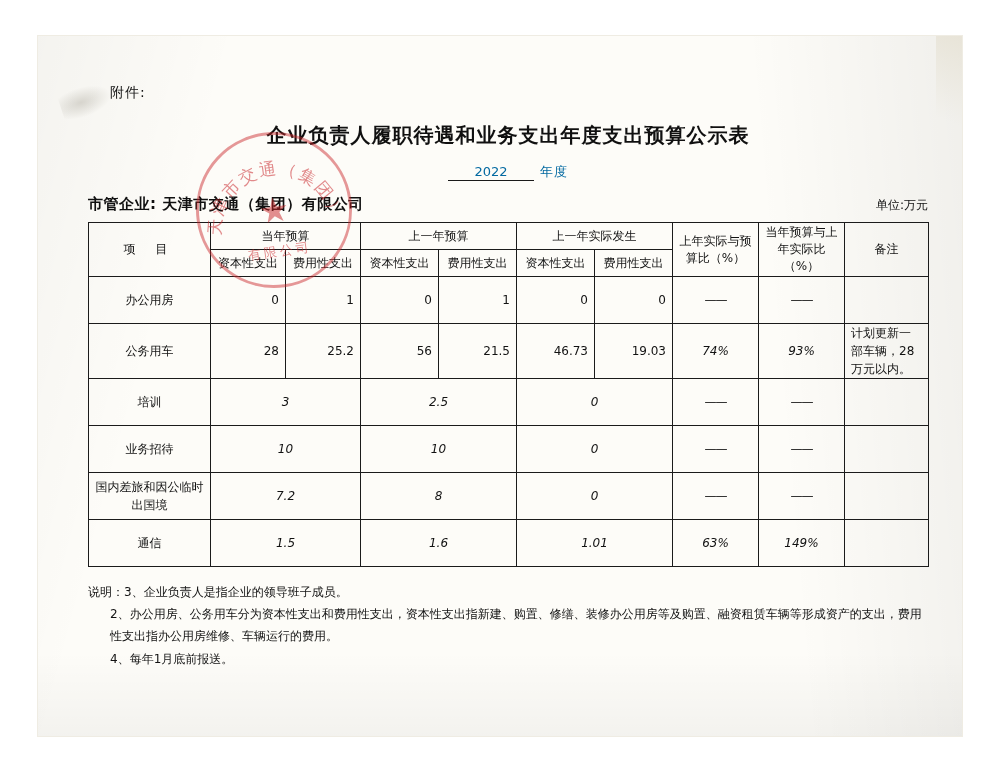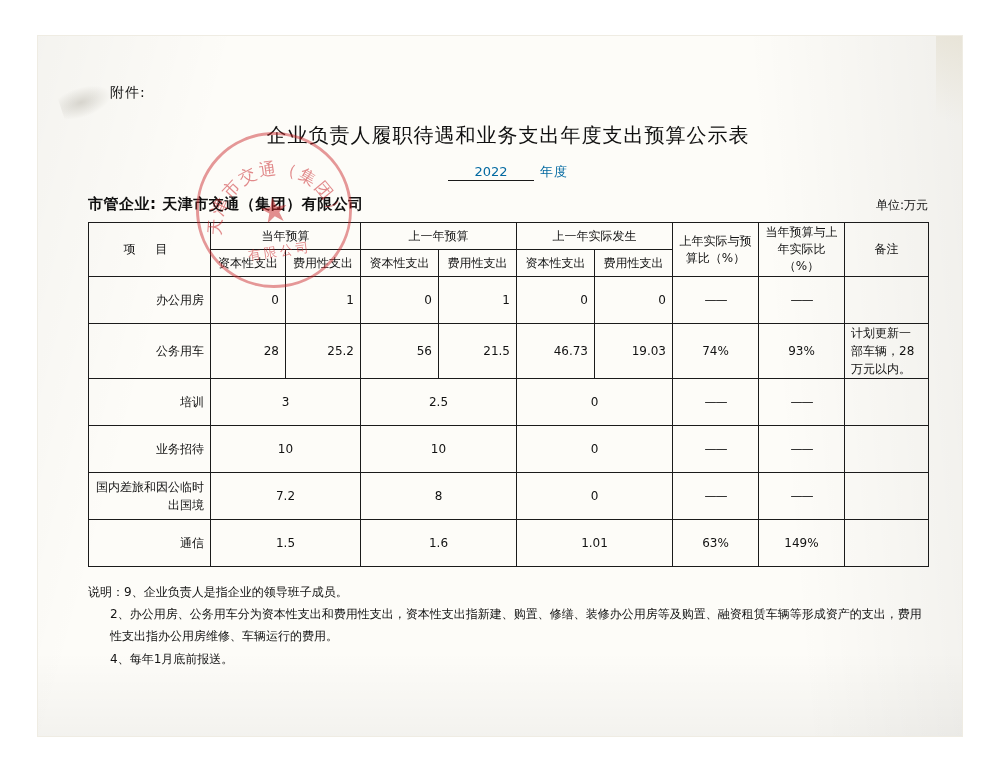--- a/index.html
+++ b/index.html
@@ -68,21 +68,21 @@
     color: #141414;
     font-family: "DejaVu Sans", "Liberation Sans", sans-serif;
     letter-spacing: 1px;
     padding-left: 22px;
   }
 
   .doc-title {
     margin-top: 20px;
     text-align: center;
     font-size: 20px;
-    font-weight: normal;
+    font-weight: bold;
     letter-spacing: 1px;
     color: #101010;
     font-family: "DejaVu Serif", "Liberation Serif", serif;
   }
 
   .year-line {
     margin-top: 14px;
     text-align: center;
     font-size: 13px;
     color: #0369a1;
@@ -132,27 +132,27 @@
     font-weight: normal;
   }
   table.budget th {
     text-align: center;
     height: 26px;
   }
   .hdr-group { height: 30px; }
   .hdr-sub { height: 28px; }
   .row-cell { height: 46px; }
   .item-cell {
-    text-align: right;
+    text-align: center;
     padding-left: 12px;
     font-size: 12.5px;
     line-height: 1.5;
   }
   .num { text-align: right; padding-right: 10px; }
-  .ctr { text-align: center; }
+  .ctr { text-align: center; font-style: italic; }
   .dash { text-align: center; letter-spacing: -1px; font-size: 12px; }
   .remark-cell {
     text-align: left;
     font-size: 11.5px;
     line-height: 1.5;
     padding: 4px 6px;
     margin-top: 46px;
   }
   .item-head {
     letter-spacing: 8px;
@@ -346,20 +346,20 @@
             <td class="row-cell ctr" colspan="2">1.01</td>
             <td class="row-cell ctr">63%</td>
             <td class="row-cell ctr">149%</td>
             <td class="row-cell remark-cell"></td>
           </tr>
 
         </tbody>
       </table>
 
       <div class="notes">
-        <div class="n-line">说明：9、企业负责人是指企业的领导班子成员。</div>
+        <div class="n-line">说明：3、企业负责人是指企业的领导班子成员。</div>
         <div class="n-line n-indent">2、办公用房、公务用车分为资本性支出和费用性支出，资本性支出指新建、购置、修缮、装修办公用房等及购置、融资租赁车辆等形成资产的支出，费用性支出指办公用房维修、车辆运行的费用。</div>
         <div class="n-line n-indent">4、每年1月底前报送。</div>
       </div>
 
     </div>
   </div>
 </div>
 
 </body></html>

